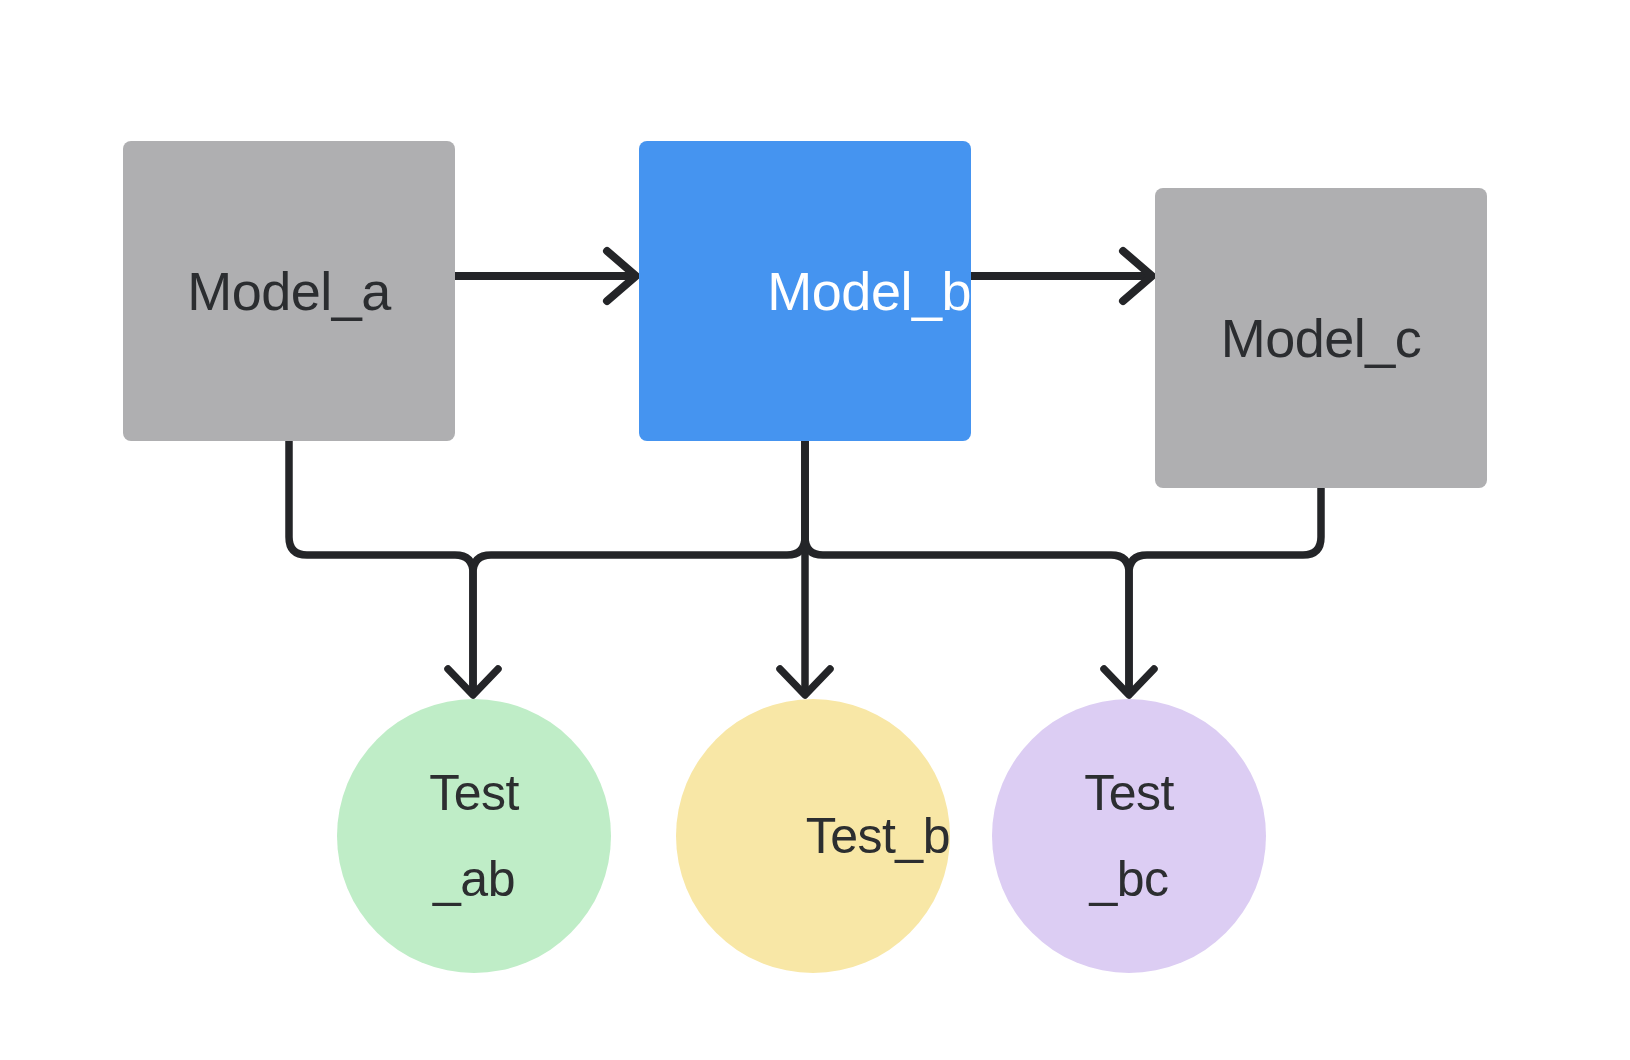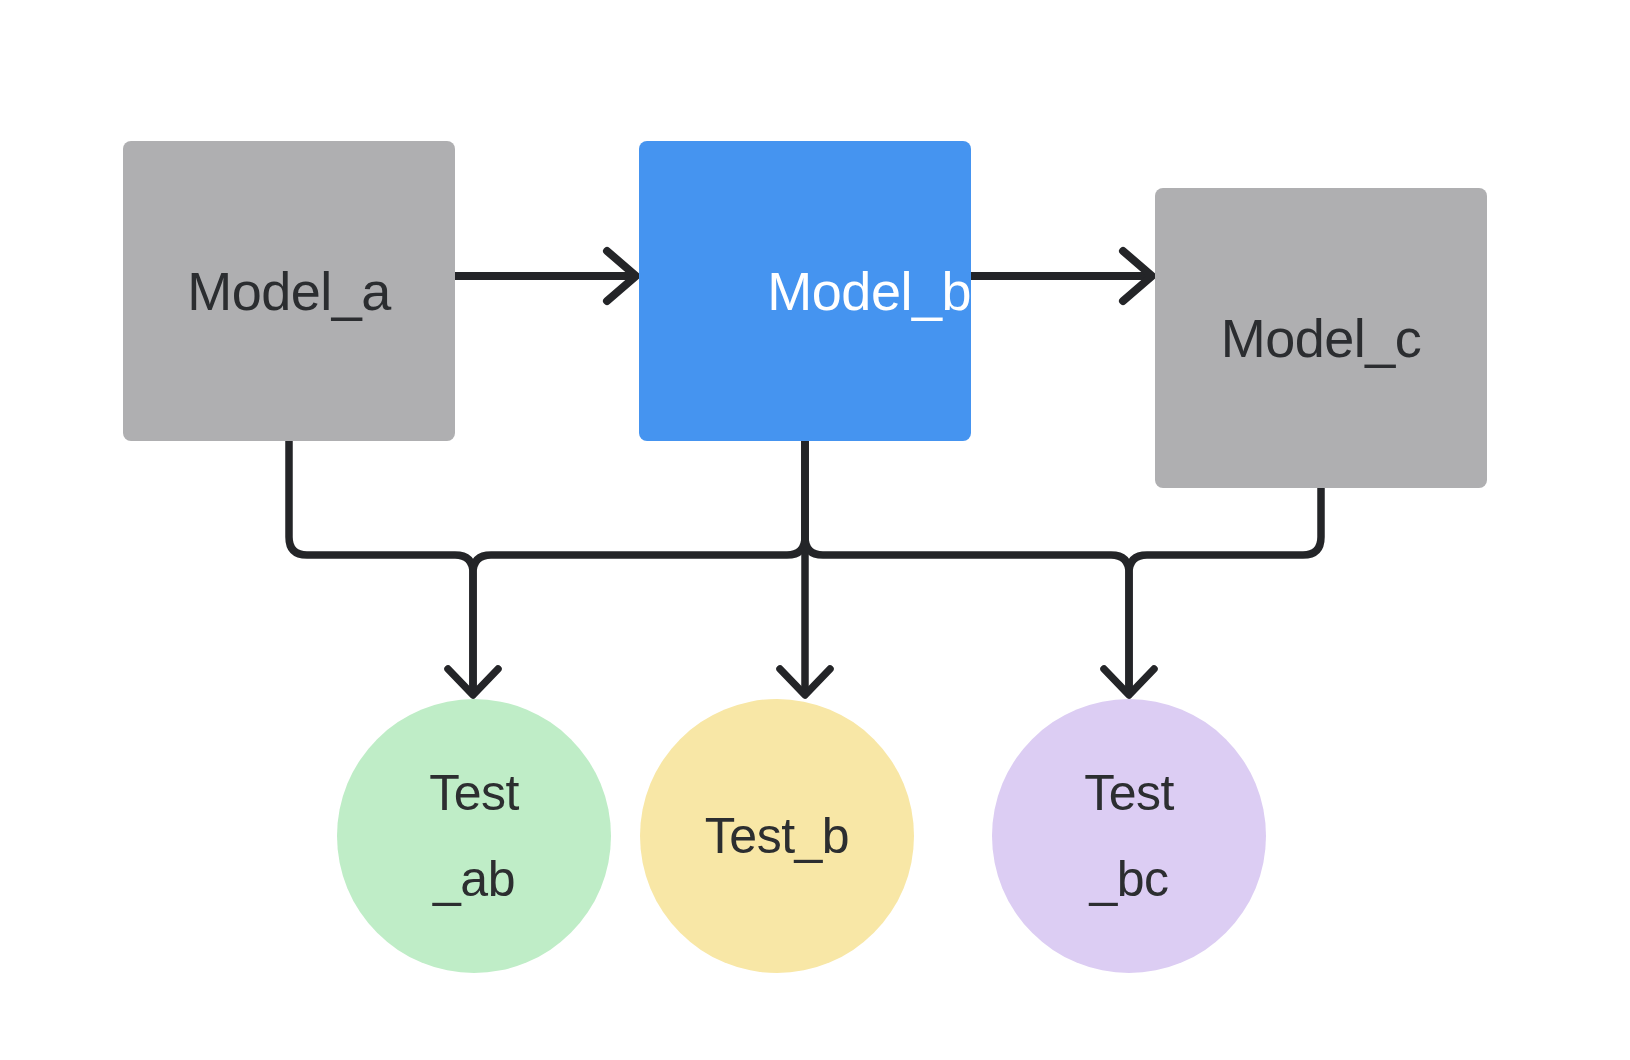--- a/index.html
+++ b/index.html
@@ -28,21 +28,21 @@
   #model-a{left:123px;}
   #model-b{left:639px;}
   #model-c{left:1155px;margin-top:47px;}
   .test-circle{
     position:absolute;top:699px;width:274px;height:274px;border-radius:50%;
     display:flex;flex-direction:column;align-items:center;justify-content:center;
     z-index:2;text-align:center;
   }
   .test-circle .label{font-size:50px;font-weight:500;letter-spacing:-0.5px;line-height:86px;color:#2c2e30;}
   #test-ab{left:337px;}  
-  #test-b{left:640px;}   
+  #test-b{left:676px;align-items:flex-end;}   
   #test-bc{left:992px;}  
 </style>
 </head>
 <body>
 
 <div class="canvas">
 
 
   <svg class="wires" width="1630" height="1060" viewBox="0 0 1630 1060">
 

